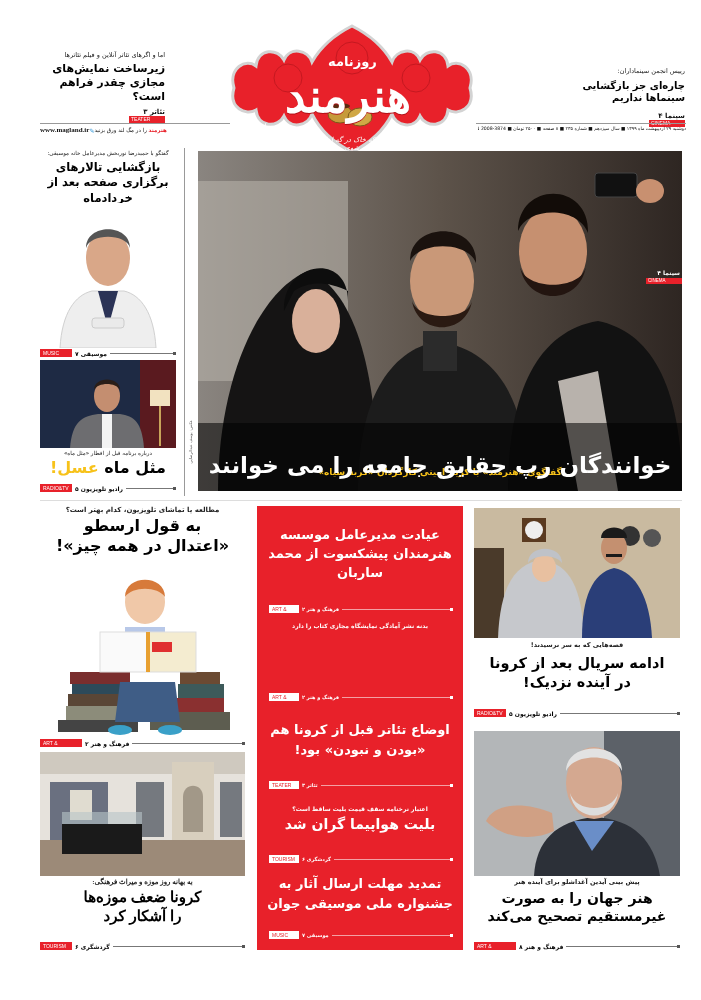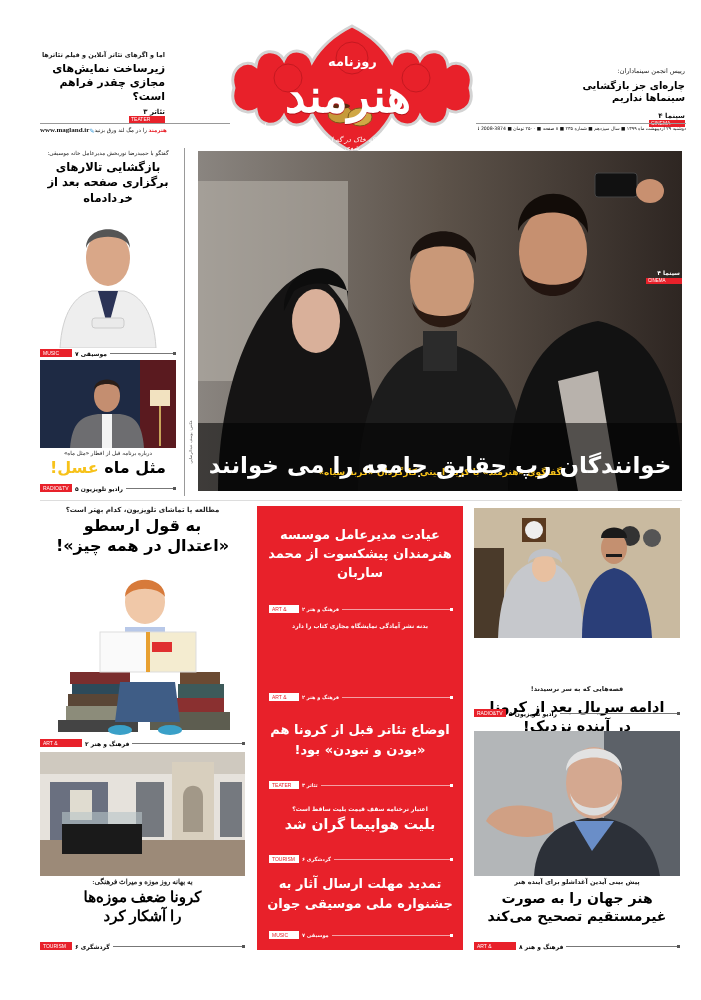--- a/index.html
+++ b/index.html
@@ -38,21 +38,21 @@
     <ellipse cx="132" cy="99" rx="12" ry="9" fill="#d0a845" stroke="#7a5a1a" stroke-width="1"></ellipse>
     <ellipse cx="112" cy="88" rx="10" ry="3" fill="#5a2a10"></ellipse>
   </svg>
   <div class="abs" style="left:100px; top:36px; width:60px; text-align:left; color:#fff; font-size:13px; font-weight:bold;">روزنامه</div>
   <div class="abs" style="left:20px; top:50px; width:200px; text-align:center; color:#fff; font-size:46px; font-weight:bold; font-family:'DejaVu Serif', serif; line-height:56px; letter-spacing:6px; text-shadow: 0 1px 0 #b01017;">هنرمند</div>
   <div class="abs" style="left:-4px; top:104px; width:70px; text-align:center; color:#fff; font-size:9px; font-style:italic;">رمضان کریم</div>
   <div class="abs" style="left:74px; top:118px; width:100px; text-align:center; color:#fff; font-size:7px; font-style:italic;">...باید که خاک در گه اهل هنر شوی</div>
 </div>
 
 <div class="abs" style="left:40px; top:52px; width:125px;">
-  <div class="kicker" style="font-size:6.5px;font-weight:bold;">اما و اگرهای تئاتر آنلاین و فیلم تئاترها</div>
+  <div class="kicker" style="font-size:6.5px;">اما و اگرهای تئاتر آنلاین و فیلم تئاترها</div>
   <div class="headline" style="font-size:11px; margin-top:2px; line-height:1.3;">زیرساخت نمایش‌های مجازی چقدر فراهم است؟</div>
   <div style="margin-top:3px; text-align:right; font-size:7px; font-weight:bold;">تئاتر ۳</div>
   <div style="background:#e8212a; color:#fff; font-size:5px; height:7px; line-height:7px; width:36px; margin-right:0; text-align:left; padding-left:2px; direction:ltr; font-family:'Liberation Sans', sans-serif;">TEATER</div>
 </div>
 
 <div class="abs" style="left:540px; top:68px; width:145px;">
   <div class="kicker" style="font-size:6.5px;">رییس انجمن سینماداران:</div>
   <div class="headline" style="font-size:10px; margin-top:4px;">چاره‌ای جز بازگشایی سینماها نداریم</div>
   <div style="margin-top:8px; text-align:right; font-size:7px; font-weight:bold;">سینما ۴</div>
   <div style="display:flex; justify-content:flex-start;">
@@ -287,21 +287,21 @@
     <path d="M24,130 C26,80 40,55 68,52 C96,56 108,80 110,130 Z" fill="#c6c8cc"></path>
     <ellipse cx="70" cy="60" rx="12" ry="14" fill="#e8c0a0"></ellipse>
     <path d="M54,55 C54,36 88,36 88,55 C82,46 60,46 54,55 Z" fill="#bfc2c8"></path>
     <path d="M108,130 C108,90 118,65 140,60 C162,64 176,90 178,130 Z" fill="#2a3e78"></path>
     <ellipse cx="140" cy="40" rx="13" ry="16" fill="#c49070"></ellipse>
     <path d="M127,30 C127,16 153,16 153,30 Z" fill="#1a1a1a"></path>
     <rect x="132" y="46" width="16" height="3" fill="#1a1a1a"></rect>
   </svg>
 </div>
 <div class="abs" style="left:474px; top:642px; width:206px;">
-  <div class="kicker center" style="font-size:6.5px; text-align:center; font-weight:bold;margin-top:44px;">قصه‌هایی که به سر نرسیدند!</div>
+  <div class="kicker center" style="font-size:6.5px; text-align:center; font-weight:bold;">قصه‌هایی که به سر نرسیدند!</div>
   <div class="headline center" style="font-size:14.5px; margin-top:4px; line-height:1.35;">ادامه سریال بعد از کرونا</div>
   <div class="headline center" style="font-size:14.5px; line-height:1.35;">در آینده نزدیک!</div>
 </div>
 <div class="abs section-tag" style="left:474px; top:709px; width:206px;">
   <span class="en">RADIO&amp;TV</span>
   <span class="fa">رادیو تلویزیون ۵</span>
   <span class="line"></span>
     <span class="dot"></span>
 </div>
 

